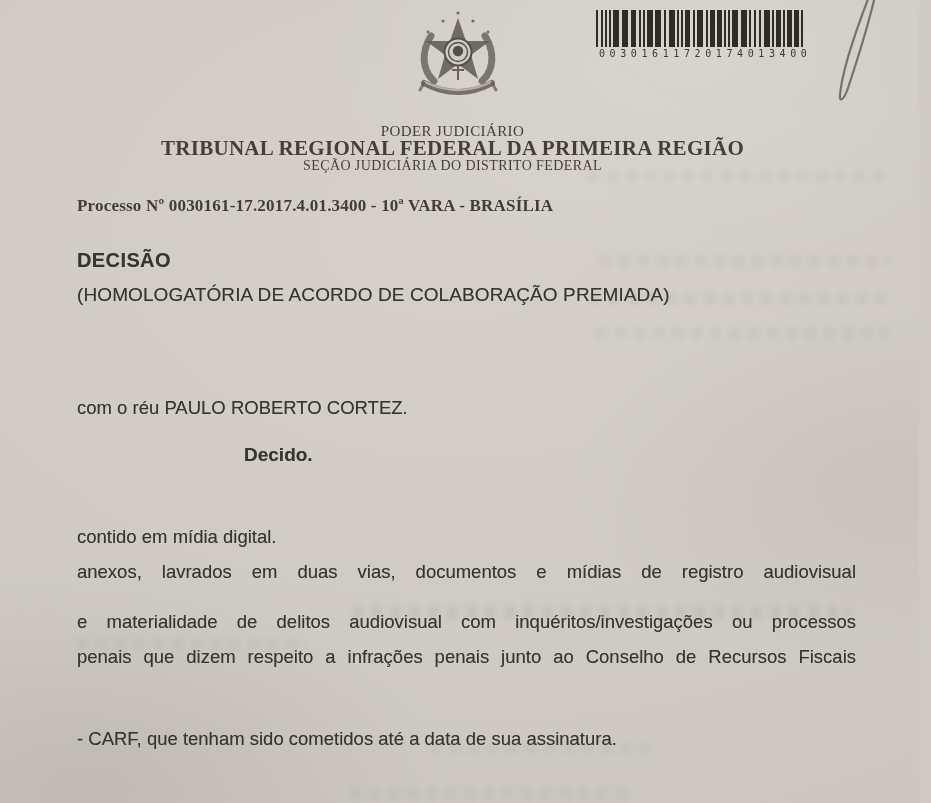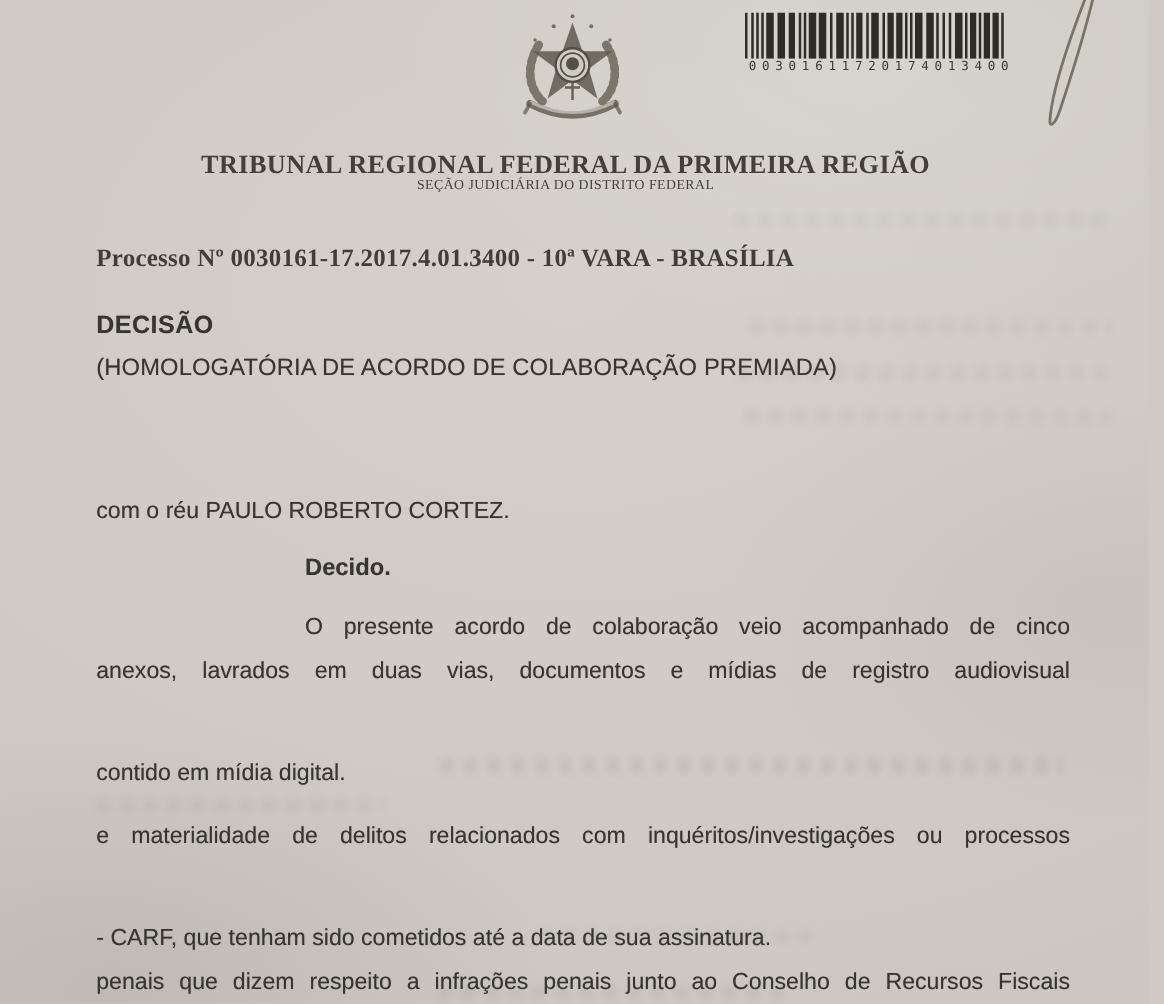--- a/index.html
+++ b/index.html
@@ -46,25 +46,25 @@
   .pen { position: absolute; left: 818px; top: 0; width: 72px; height: 112px; }
   
   .header {
     position: absolute; left: 0; top: 123px; width: 905px;
     text-align: center;
     font-family: "Liberation Serif", serif;
     color: #453f37;
   }
   .header .h1 { font-size: 15px; line-height: 17px; letter-spacing: 0.4px; }
   .header .h2 { font-size: 21px; line-height: 17px; font-weight: 700; letter-spacing: 0.3px; }
-  .header .h3 { font-size: 11px; line-height: 17px; letter-spacing: 0.4px; }
+  .header .h3 { font-size: 14px; line-height: 17px; letter-spacing: 0.4px; }
   .processo {
     position: absolute; left: 77px; top: 196px;
     font-family: "Liberation Serif", serif;
-    font-size: 20px; font-weight: 600;
+    font-size: 17px; font-weight: 600;
     color: #423d35; letter-spacing: 0.2px;
   }
   
   .docbody {
     position: absolute; left: 77px; top: 247px; width: 779px;
     color: #383531;
     text-shadow: 0 0 0.6px rgba(56,53,49,0.45);
   }
   .title {
     font-size: 20px; font-weight: 700; line-height: 26px;
@@ -175,46 +175,46 @@
           <div class="bar" style="width: 2px; margin-right: 2px;"></div>
         </div>
       <div class="barcode-digits">00301611720174013400</div>
     </div>
 
     <svg class="pen" viewBox="0 0 72 112" xmlns="http://www.w3.org/2000/svg">
       <path d="M52,-6 C38,30 24,72 22,95 C21,103 26,100 30,88 C40,58 52,18 58,-8" fill="none" stroke="#676156" stroke-width="2.2" stroke-linecap="round" opacity="0.85"></path>
     </svg>
 
     <div class="header">
+      <div class="h1">PODER JUDICIÁRIO</div>
       <div class="h2">TRIBUNAL REGIONAL FEDERAL DA PRIMEIRA REGIÃO</div>
       <div class="h3">SEÇÃO JUDICIÁRIA DO DISTRITO FEDERAL</div>
     </div>
 
     <div class="processo">Processo Nº 0030161-17.2017.4.01.3400 - 10ª VARA - BRASÍLIA</div>
 
     <div class="docbody">
       <div class="title">DECISÃO</div>
       <div class="subtitle">(HOMOLOGATÓRIA DE ACORDO DE COLABORAÇÃO PREMIADA)</div>
 
       <div class="para" id="p1">
           <div class="tline last">com o réu PAULO ROBERTO CORTEZ.</div>
         </div>
 
       <div class="decido">Decido.</div>
 
       <div class="para" id="p2">
-          <div class="tline first">O presente acordo de colaboração veio acompanhado de cinco</div>
+          <div class="tline last">contido em mídia digital.</div>
           <div class="tline">anexos, lavrados em duas vias, documentos e mídias de registro audiovisual</div>
-          <div class="tline last">contido em mídia digital.</div>
         </div>
 
       <div class="para" id="p3">
-          <div class="tline">e materialidade de delitos relacionados com inquéritos/investigações ou processos</div>
+          <div class="tline">e materialidade de delitos audiovisual com inquéritos/investigações ou processos</div>
+          <div class="tline">penais que dizem respeito a infrações penais junto ao Conselho de Recursos Fiscais</div>
           <div class="tline last">- CARF, que tenham sido cometidos até a data de sua assinatura.</div>
-          <div class="tline">penais que dizem respeito a infrações penais junto ao Conselho de Recursos Fiscais</div>
         </div>
     </div>
 
     <div class="ghost" style="left:588px; top:171px; width:300px; height:10px; opacity:.10;"></div>
     <div class="ghost" style="left:600px; top:256px; width:290px; height:11px; opacity:.11;"></div>
     <div class="ghost" style="left:590px; top:293px; width:300px; height:11px; opacity:.12;"></div>
     <div class="ghost" style="left:596px; top:328px; width:292px; height:11px; opacity:.11;"></div>
     <div class="ghost" style="left:352px; top:606px; width:498px; height:13px; opacity:.17;"></div>
     <div class="ghost" style="left:77px; top:639px; width:230px; height:10px; opacity:.12;"></div>
     <div class="ghost" style="left:430px; top:744px; width:220px; height:10px; opacity:.10;"></div>

